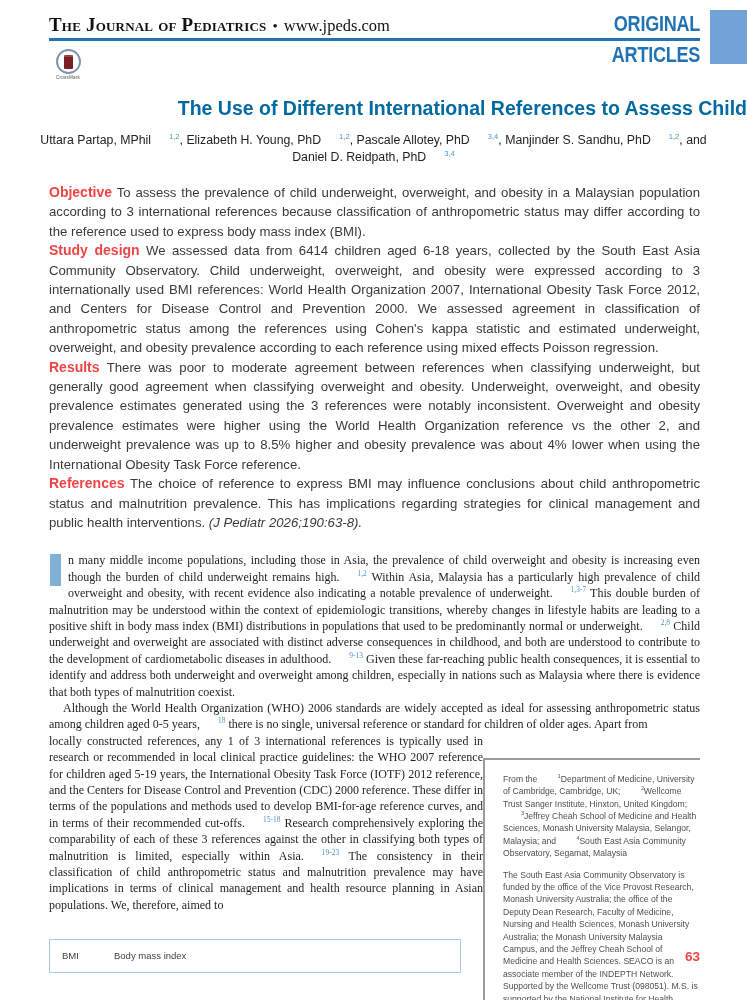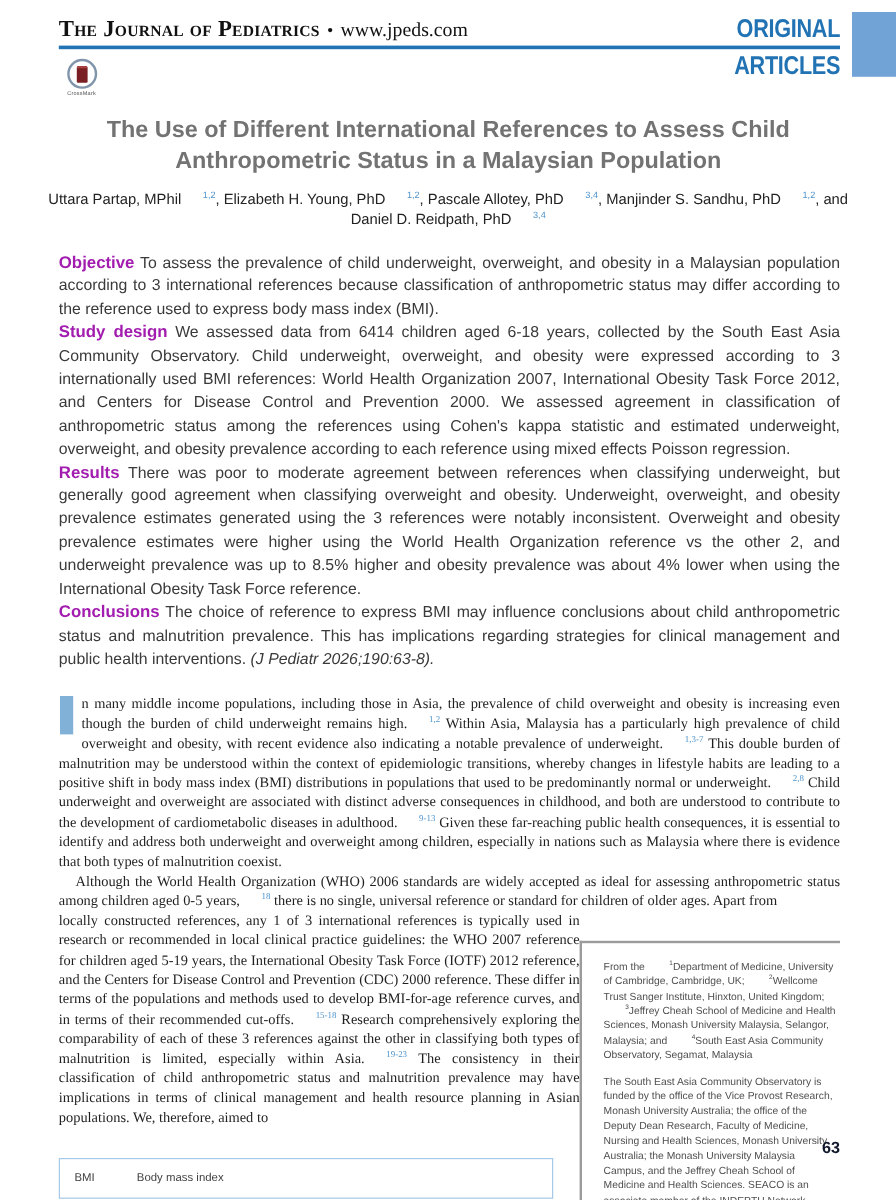--- a/index.html
+++ b/index.html
@@ -19,45 +19,45 @@
   .section-label { position:absolute; top:11px; right:47px; text-align:right; color:#2173b4;
     font-weight:700; font-size:21.5px; line-height:26px; letter-spacing:-0.3px;
     transform:scaleX(.84); transform-origin:100% 0; }
   .section-label div:last-child { margin-top:5px; }
   .crossmark { position:absolute; top:49px; left:51px; width:34px; text-align:center; cursor:pointer; }
   .cm-circle { width:25px; height:25px; margin:0 auto; border:2px solid #8095ab; border-radius:50%;
     display:flex; align-items:center; justify-content:center; background:#fff; }
   .cm-book { width:9px; height:14px; background:#7a1f24; border-radius:1px; border-top:2px solid #a8403f; }
   .cm-label { font-size:4.6px; color:#555; margin-top:1px; letter-spacing:.2px; }
   
-  .title { margin-top:95px; text-align:center; font-size:19.5px; font-weight:700; color:#737373; line-height:26px; }
+  .title { margin-top:95px; text-align:right; font-size:19.5px; font-weight:700; color:#0369a1; line-height:26px; }
   .authors { margin-top:11px; text-align:center; font-size:12.3px; color:#222; line-height:17px; }
   sup { font-size:.62em; color:#4e94cc; line-height:0; vertical-align:super;padding-left:18px; }
   
   .abstract { margin:17px 47px 0 49px; text-align:justify; font-size:13.2px; line-height:19.4px; color:#3a3a3a; }
-  .abstract .label { font-weight:700; color:#a21caf; font-size:14px; }
+  .abstract .label { font-weight:700; color:#ef4444; font-size:14px; }
   
   .bodytext { font-family:"Liberation Serif", serif; font-size:12px; line-height:16.4px; color:#1f1f1f; text-align:justify; }
   .body-full { margin:20px 47px 0 49px; }
   .dropcap { float:left; width:11px; height:32px; margin:2px 7px 1px 1px; background:#82b1d8; color:transparent; overflow:hidden; }
   .p-indent { text-indent:14px; }
   
   .cols { display:flex; margin:0 47px 0 49px; align-items:flex-start; }
   .col-left { width:434px; }
   .col-right { width:217px; margin-left:0; }
   .abbrev-box { margin-top:26px; width:412px; border:1.5px solid #a6c9e8; padding:9px 10px 8px 12px; }
   .abbrev-row { display:flex; font-size:9.5px; line-height:14.6px; color:#3f3f3f; }
   .abbrev-row .abbr { width:52px; flex:none; }
   
   .sidebar { margin-top:25px; border-top:2px solid #9b9b9b; border-left:2px solid #9b9b9b;
     padding:13px 2px 4px 18px; font-size:8.6px; line-height:12.4px; color:#4f4f4f; }
   .sidebar p { margin-bottom:9px; }
   .sidebar sup { color:#4f4f4f; }
   
-  .page-number { position:absolute; right:47px; bottom:36px; font-size:13.5px; font-weight:700; color:#0f172a; }
+  .page-number { position:absolute; right:47px; bottom:36px; font-size:13.5px; font-weight:700; color:#ef4444; }
 </style>
 </head>
 <body>
 
 <div class="page">
 
   <div class="corner-block"></div>
 
   <div class="masthead-left">
     <span class="journal-name">The Journal of Pediatrics</span><span class="masthead-bullet">•</span><span class="journal-site">www.jpeds.com</span>
@@ -72,33 +72,32 @@
 
   <div class="crossmark">
     <div class="cm-circle">
         <div class="cm-book"></div>
       </div>
     <div class="cm-label">CrossMark</div>
   </div>
 
   <h1 class="title">
     <span>The Use of Different International References to Assess Child</span><br>
-    <span>Anthropometric Status in a Malaysian Population</span>
   </h1>
 
   <div class="authors">
     <span>Uttara Partap, MPhil<sup>1,2</sup>, Elizabeth H. Young, PhD<sup>1,2</sup>, Pascale Allotey, PhD<sup>3,4</sup>, Manjinder S. Sandhu, PhD<sup>1,2</sup>, and</span><br>
     <span>Daniel D. Reidpath, PhD<sup>3,4</sup></span>
   </div>
 
   <div class="abstract">
     <p><span class="label">Objective</span> <span>To assess the prevalence of child underweight, overweight, and obesity in a Malaysian population according to 3 international references because classification of anthropometric status may differ according to the reference used to express body mass index (BMI).</span></p>
     <p><span class="label">Study design</span> <span>We assessed data from 6414 children aged 6-18 years, collected by the South East Asia Community Observatory. Child underweight, overweight, and obesity were expressed according to 3 internationally used BMI references: World Health Organization 2007, International Obesity Task Force 2012, and Centers for Disease Control and Prevention 2000. We assessed agreement in classification of anthropometric status among the references using Cohen's kappa statistic and estimated underweight, overweight, and obesity prevalence according to each reference using mixed effects Poisson regression.</span></p>
     <p><span class="label">Results</span> <span>There was poor to moderate agreement between references when classifying underweight, but generally good agreement when classifying overweight and obesity. Underweight, overweight, and obesity prevalence estimates generated using the 3 references were notably inconsistent. Overweight and obesity prevalence estimates were higher using the World Health Organization reference vs the other 2, and underweight prevalence was up to 8.5% higher and obesity prevalence was about 4% lower when using the International Obesity Task Force reference.</span></p>
-    <p><span class="label">Conclusions</span> <span>The choice of reference to express BMI may influence conclusions about child anthropometric status and malnutrition prevalence. This has implications regarding strategies for clinical management and public health interventions. <em>(J Pediatr 2026;190:63-8).</em></span></p>
+    <p><span class="label">References</span> <span>The choice of reference to express BMI may influence conclusions about child anthropometric status and malnutrition prevalence. This has implications regarding strategies for clinical management and public health interventions. <em>(J Pediatr 2026;190:63-8).</em></span></p>
   </div>
 
   <div class="body-full bodytext">
     <p><span class="dropcap">I</span><span>n many middle income populations, including those in Asia, the prevalence of child overweight and obesity is increasing even though the burden of child underweight remains high.<sup>1,2</sup> Within Asia, Malaysia has a particularly high prevalence of child overweight and obesity, with recent evidence also indicating a notable prevalence of underweight.<sup>1,3-7</sup> This double burden of malnutrition may be understood within the context of epidemiologic transitions, whereby changes in lifestyle habits are leading to a positive shift in body mass index (BMI) distributions in populations that used to be predominantly normal or underweight.<sup>2,8</sup> Child underweight and overweight are associated with distinct adverse consequences in childhood, and both are understood to contribute to the development of cardiometabolic diseases in adulthood.<sup>9-13</sup> Given these far-reaching public health consequences, it is essential to identify and address both underweight and overweight among children, especially in nations such as Malaysia where there is evidence that both types of malnutrition coexist.</span></p>
     <p class="p-indent">Although the World Health Organization (WHO) 2006 standards are widely accepted as ideal for assessing anthropometric status among children aged 0-5 years,<sup>18</sup> there is no single, universal reference or standard for children of older ages. Apart from</p>
   </div>
 
   <div class="cols">
     <div class="col-left">
       <p class="bodytext">locally constructed references, any 1 of 3 international references is typically used in research or recommended in local clinical practice guidelines: the WHO 2007 reference for children aged 5-19 years, the International Obesity Task Force (IOTF) 2012 reference, and the Centers for Disease Control and Prevention (CDC) 2000 reference. These differ in terms of the populations and methods used to develop BMI-for-age reference curves, and in terms of their recommended cut-offs.<sup>15-18</sup> Research comprehensively exploring the comparability of each of these 3 references against the other in classifying both types of malnutrition is limited, especially within Asia.<sup>19-23</sup> The consistency in their classification of child anthropometric status and malnutrition prevalence may have implications in terms of clinical management and health resource planning in Asian populations. We, therefore, aimed to</p>

